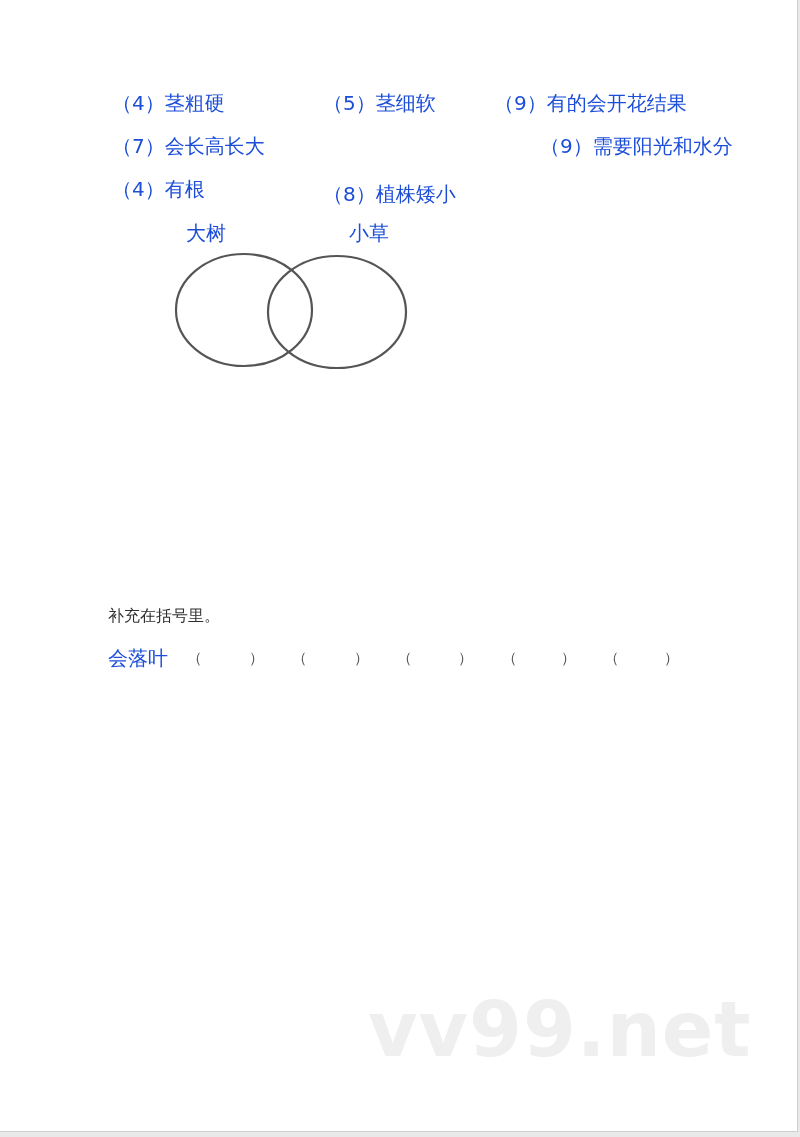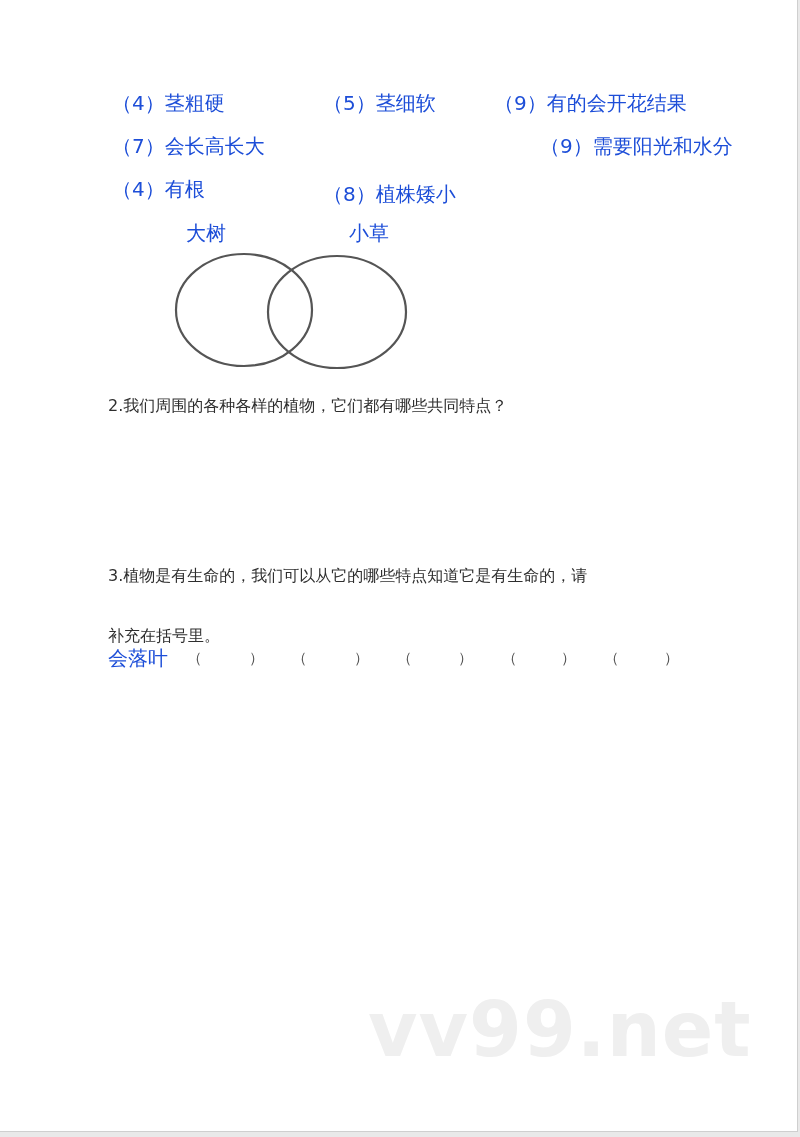--- a/index.html
+++ b/index.html
@@ -76,24 +76,22 @@
   <div class="txt" style="left:112px; top:179px;">（4）有根</div>
 
   <div class="txt" style="left:186px; top:223px;">大树</div>
   <div class="txt" style="left:349px; top:223px;">小草</div>
 
   <svg class="venn" width="260" height="135" viewBox="0 0 260 135">
     <ellipse cx="84" cy="70" rx="68" ry="56" fill="none" stroke="#555555" stroke-width="2.2"></ellipse>
     <ellipse cx="177" cy="72" rx="69" ry="56" fill="none" stroke="#555555" stroke-width="2.2"></ellipse>
   </svg>
 
-  <div class="txt q" style="left:108px; top:396px;">2.我们周围的各种各样的植物，它们都有哪些共同特点？</div>
 
-  <div class="txt q" style="left:108px; top:566px;">3.植物是有生命的，我们可以从它的哪些特点知道它是有生命的，请</div>
-  <div class="txt q" style="left:108px; top:606px;margin-top:20px;">补充在括号里。</div>
+  <div class="txt q" style="left:108px; top:606px;">补充在括号里。</div>
 
   <div class="txt" style="left:108px; top:648px;">会落叶</div>
 
   <span class="bracket" style="left:187px; top:648px;">（</span>
   <span class="bracket" style="left:249px; top:648px;">）</span>
 
   <span class="bracket" style="left:292px; top:648px;">（</span>
   <span class="bracket" style="left:354px; top:648px;">）</span>
 
   <span class="bracket" style="left:397px; top:648px;">（</span>

